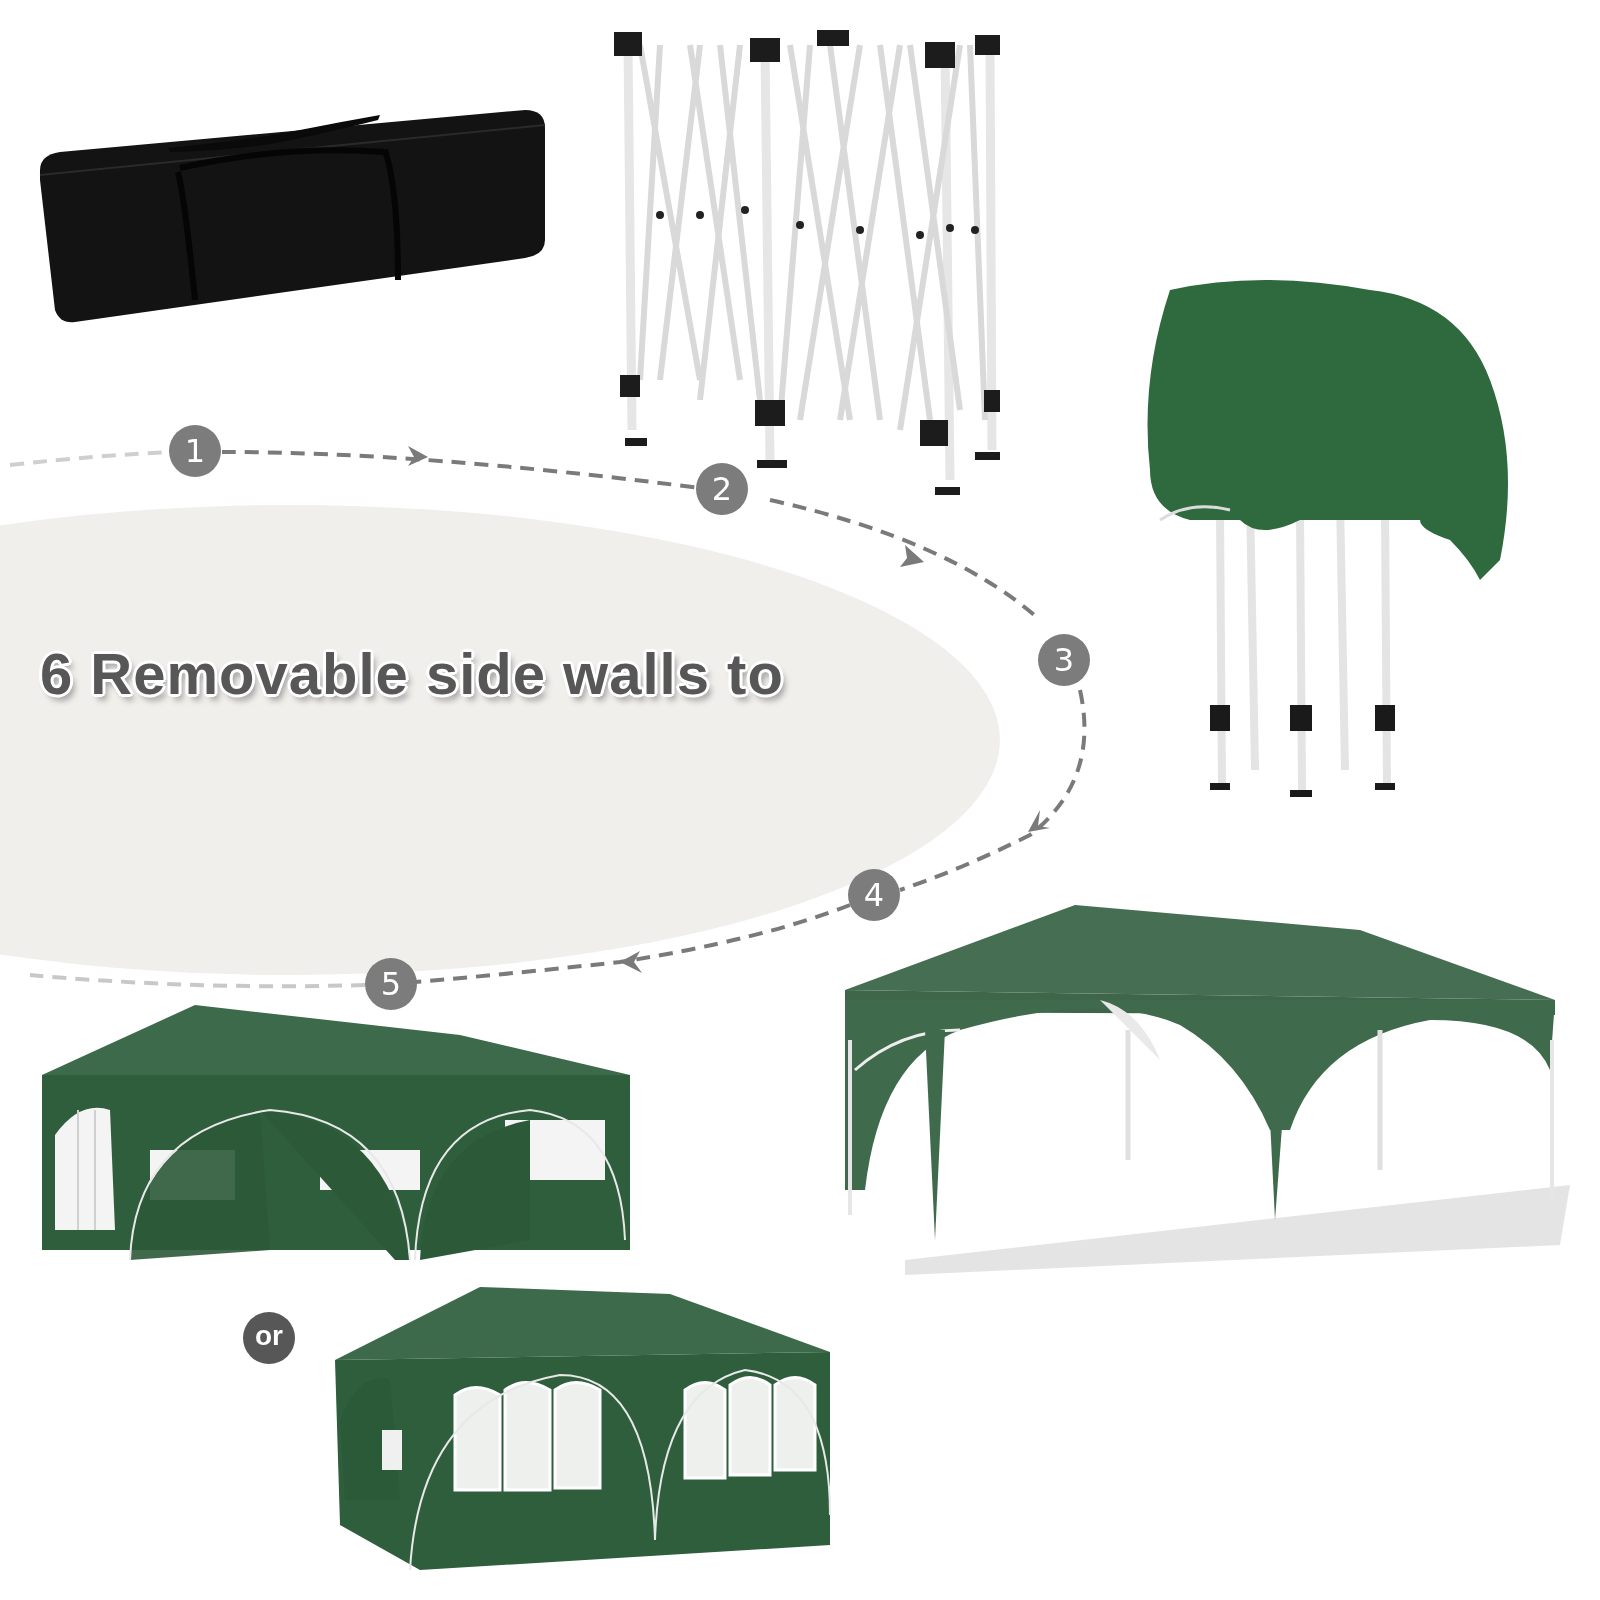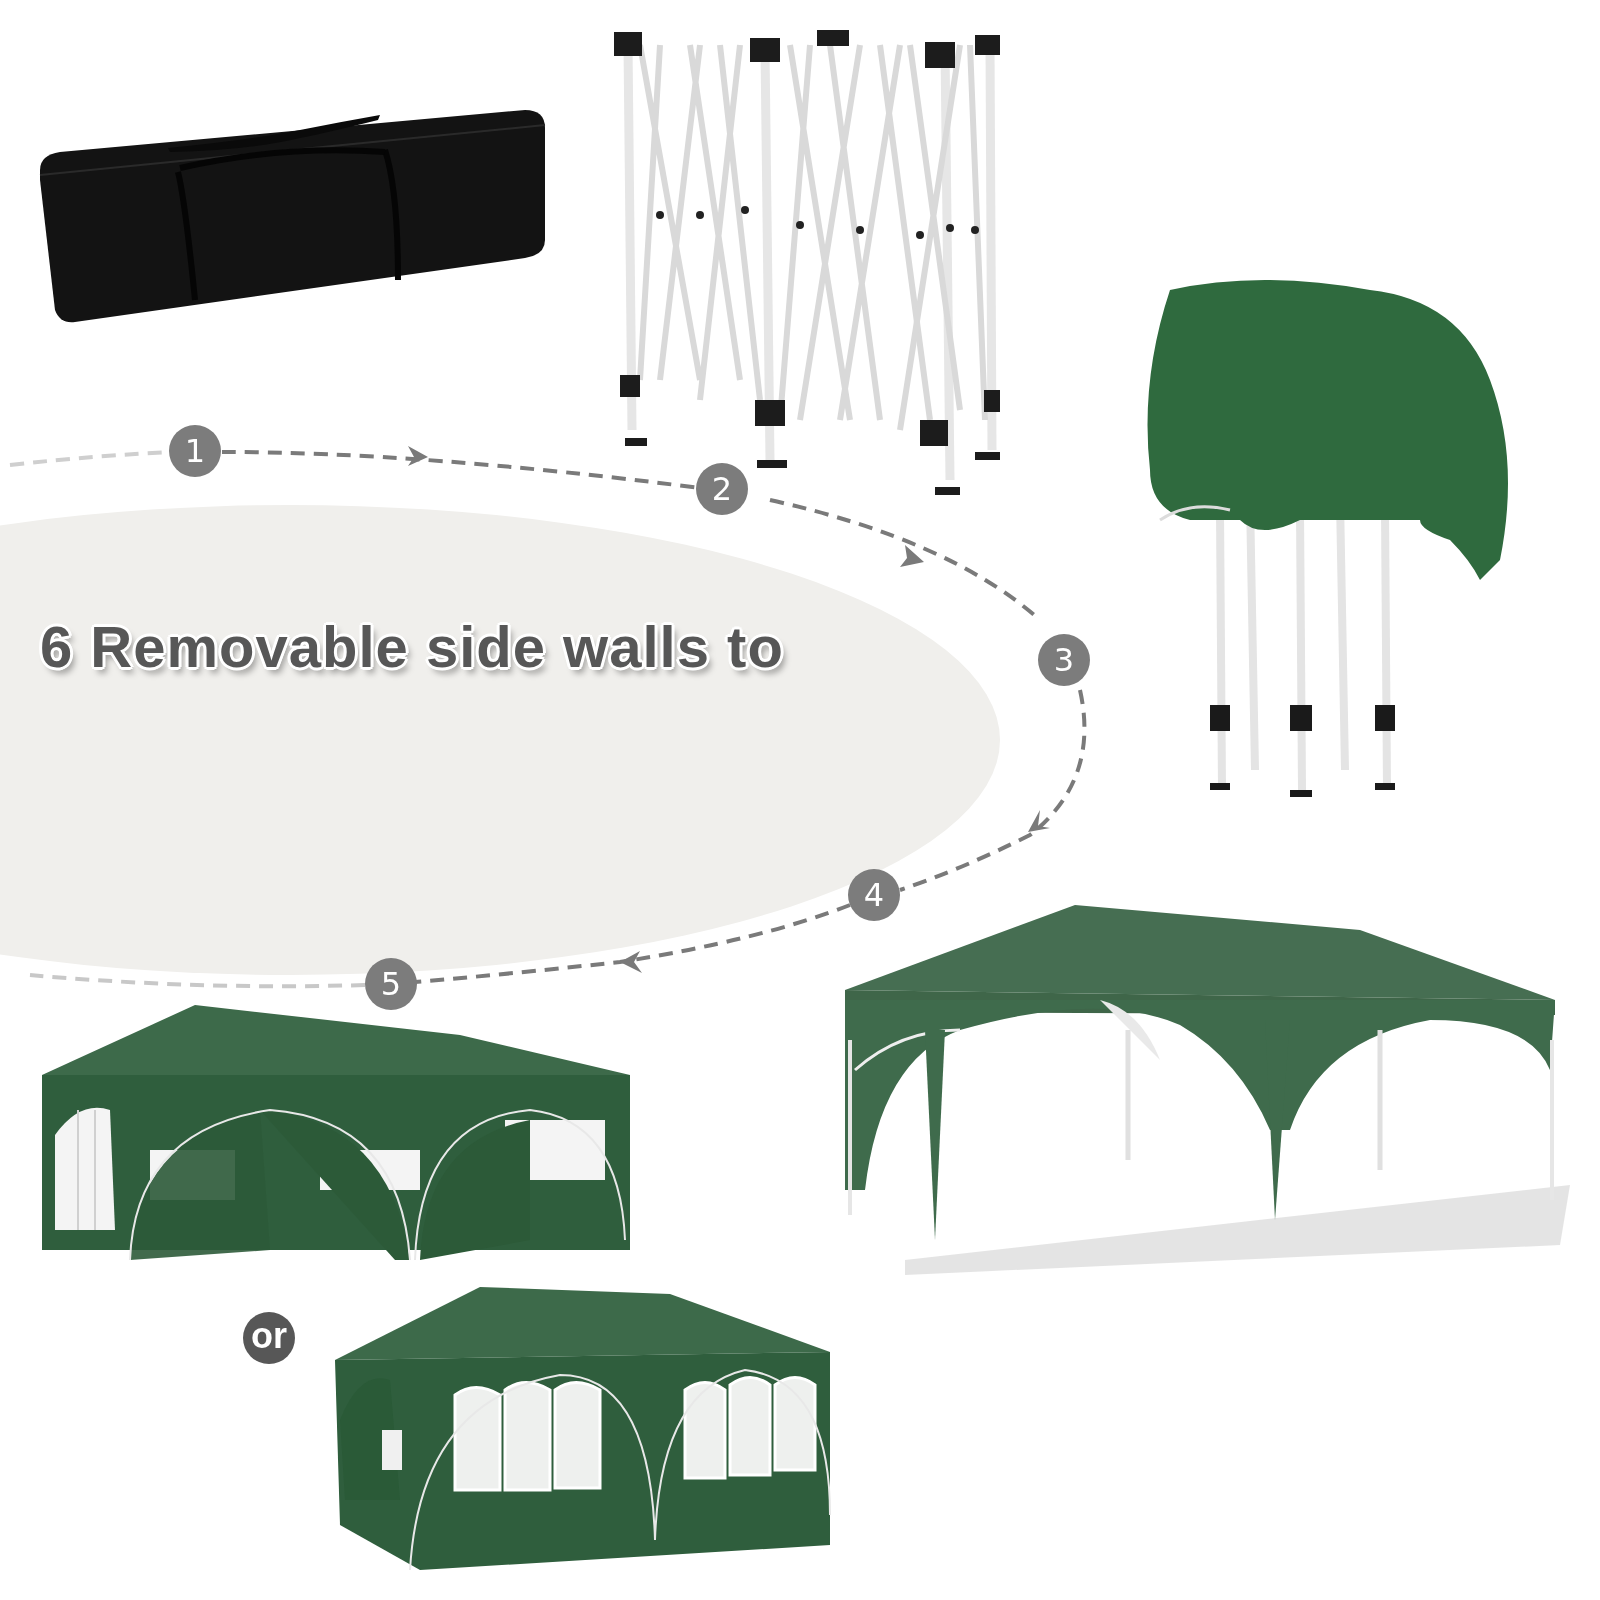--- a/index.html
+++ b/index.html
@@ -1,29 +1,29 @@
 <!DOCTYPE html>
 <html><head>
 <meta charset="utf-8">
 <style>
   html, body { margin:0; padding:0; }
   body { width:1600px; height:1600px; background:#ffffff; position:relative; overflow:hidden;
          font-family:"Liberation Sans", sans-serif; }
   .oval { position:absolute; left:-420px; top:505px; width:1420px; height:470px; border-radius:50%;
           background:#f0efec; }
-  .headline { position:absolute; left:40px; top:613px; width:820px; font-family:"Liberation Sans", sans-serif;
+  .headline { position:absolute; left:40px; top:640px; width:820px; font-family:"Liberation Sans", sans-serif;
               font-weight:bold; font-size:58px; line-height:68px; color:#575757; letter-spacing:1px;
               -webkit-text-stroke:0; text-shadow: 0 0 0 #fff,
                  2px 2px 0 #fff, -2px -2px 0 #fff, 2px -2px 0 #fff, -2px 2px 0 #fff,
                  3px 0 0 #fff, -3px 0 0 #fff, 0 3px 0 #fff, 0 -3px 0 #fff,
                  4px 6px 6px rgba(0,0,0,0.35); }
   .step { position:absolute; width:52px; height:52px; border-radius:50%; background:#7c7c7c; color:#fff;
           font-family:"DejaVu Sans", sans-serif; font-size:32px; line-height:52px; text-align:center; }
   .or-badge { position:absolute; left:243px; top:1312px; width:52px; height:52px; border-radius:50%;
-              background:#575757; color:#fff; font-weight:bold; font-size:36px; line-height:48px; text-align:center; }
+              background:#575757; color:#fff; font-weight:bold; font-size:28px; line-height:48px; text-align:center; }
   svg { position:absolute; left:0; top:0; }
 </style>
 </head>
 <body>
 
 <div class="oval"></div>
 
 <div class="headline">
   <div>6 Removable side walls to</div>
 </div>

